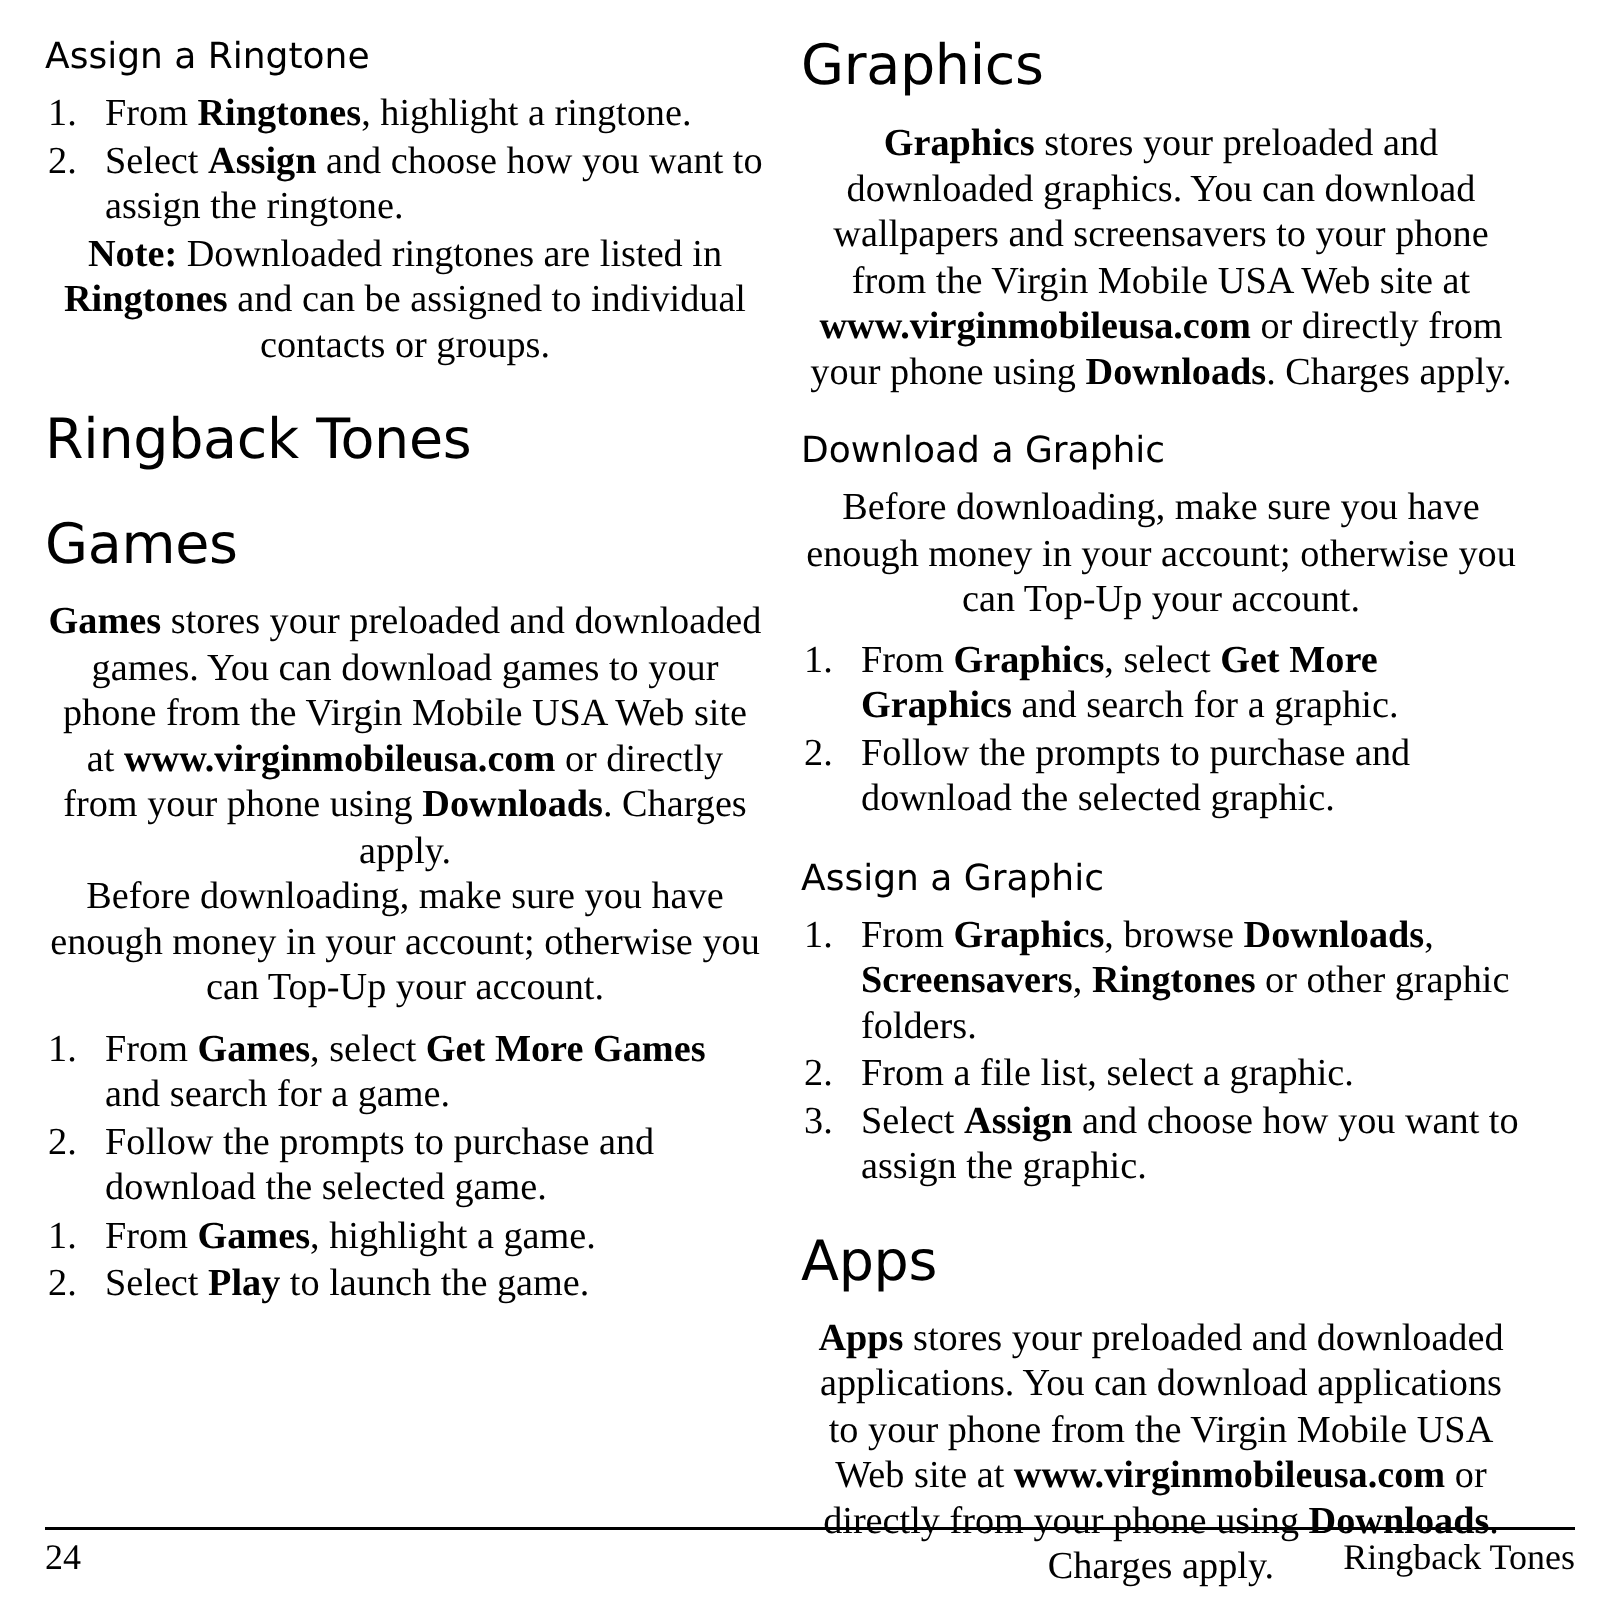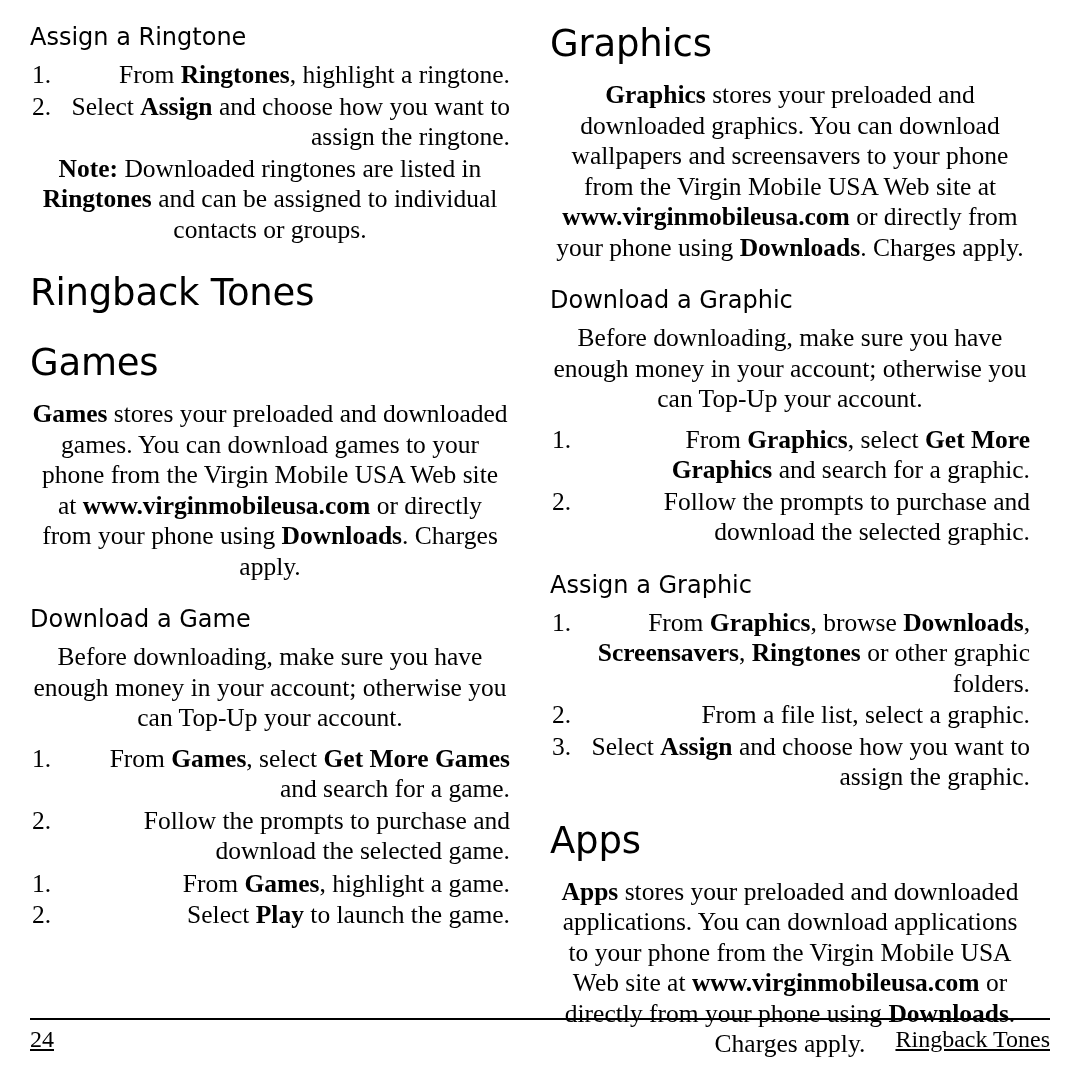--- a/index.html
+++ b/index.html
@@ -16,21 +16,21 @@
   }
   .page {
     position: relative;
     width: 1080px;
     height: 1080px;
     box-sizing: border-box;
     padding: 22px 30px 0 30px;
   }
   .columns {
     display: flex;
-    gap: 40px;
+    gap: 24px;
     height: 990px;
   }
   .col {
     width: 480px;
     flex: 0 0 480px;
   }
   h1.section {
     font-family: "DejaVu Sans", sans-serif;
     font-weight: 400;
     font-size: 37px;
@@ -55,21 +55,20 @@
     font-size: 25.5px;
     line-height: 30.5px;
     margin: 0 0 0 0;
     text-align: center;
   }
   ol.steps {
     margin: 2px 0 0 0;
     padding: 0;
     list-style: none;
     counter-reset: step;
-    text-align: right;
   }
   ol.steps > li {
     position: relative;
     font-size: 25.5px;
     line-height: 30.5px;
     padding-left: 40px;
     margin: 0 0 1px 0;
   }
   ol.steps > li::before {
     counter-increment: step;
@@ -93,21 +92,20 @@
     border-top: 2px solid #000000;
     width: 100%;
   }
   .footer-row {
     display: flex;
     justify-content: space-between;
     align-items: flex-start;
     padding-top: 4px;
     font-size: 24px;
     line-height: 30px;
-    text-decoration: underline;
   }
   .footer-right {
     font-family: "Liberation Serif", serif;
   }
 </style>
 </head>
 <body>
 
 <div class="page">
   <div class="columns">
@@ -119,21 +117,20 @@
         <li><span>From </span><b>Ringtones</b><span>, highlight a ringtone.</span></li>
         <li><span>Select </span><b>Assign</b><span> and choose how you want to assign the ringtone.</span></li>
       </ol>
       <p class="body"><b>Note:</b><span> Downloaded ringtones are listed in </span><b>Ringtones</b><span> and can be assigned to individual contacts or groups.</span></p>
 
       <h1 class="section">Ringback Tones</h1>
 
       <h1 class="section">Games</h1>
       <p class="body"><b>Games</b><span> stores your preloaded and downloaded games. You can download games to your phone from the Virgin Mobile USA Web site at </span><b>www.virginmobileusa.com</b><span> or directly from your phone using </span><b>Downloads</b><span>. Charges apply.</span></p>
 
-      <h2 class="sub">Download a Game</h2>
       <p class="body">Before downloading, make sure you have enough money in your account; otherwise you can Top-Up your account.</p>
       <div class="gap-sm"></div>
       <ol class="steps">
         <li><span>From </span><b>Games</b><span>, select </span><b>Get More Games</b><span> and search for a game.</span></li>
         <li><span>Follow the prompts to purchase and download the selected game.</span></li>
       </ol>
 
       <ol class="steps">
         <li><span>From </span><b>Games</b><span>, highlight a game.</span></li>
         <li><span>Select </span><b>Play</b><span> to launch the game.</span></li>

